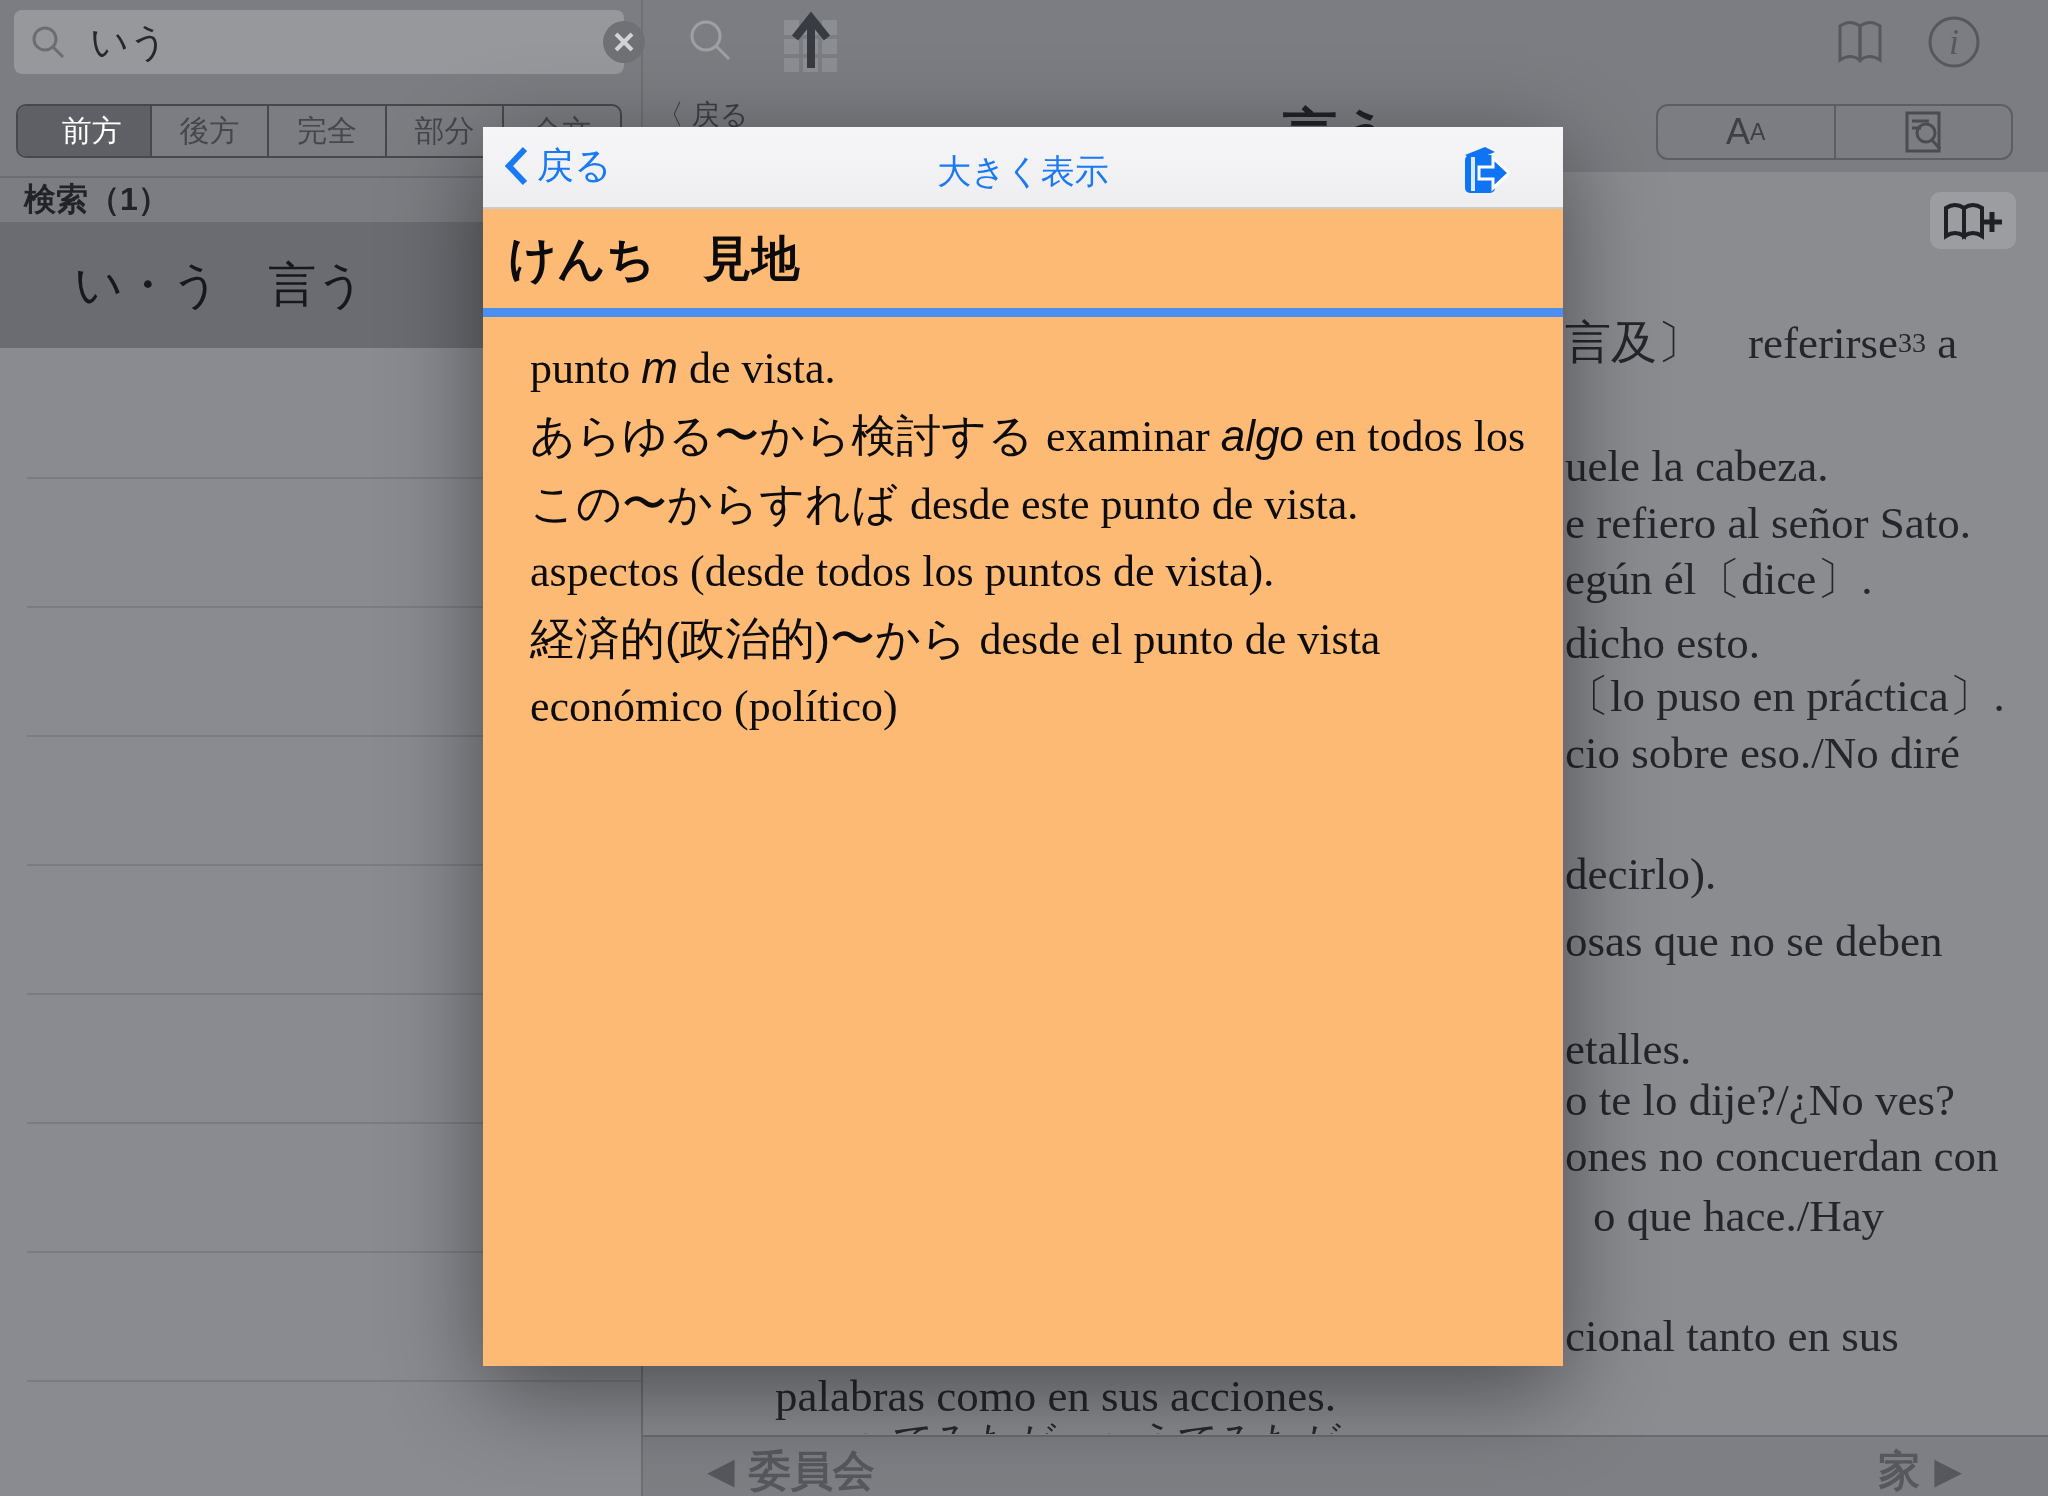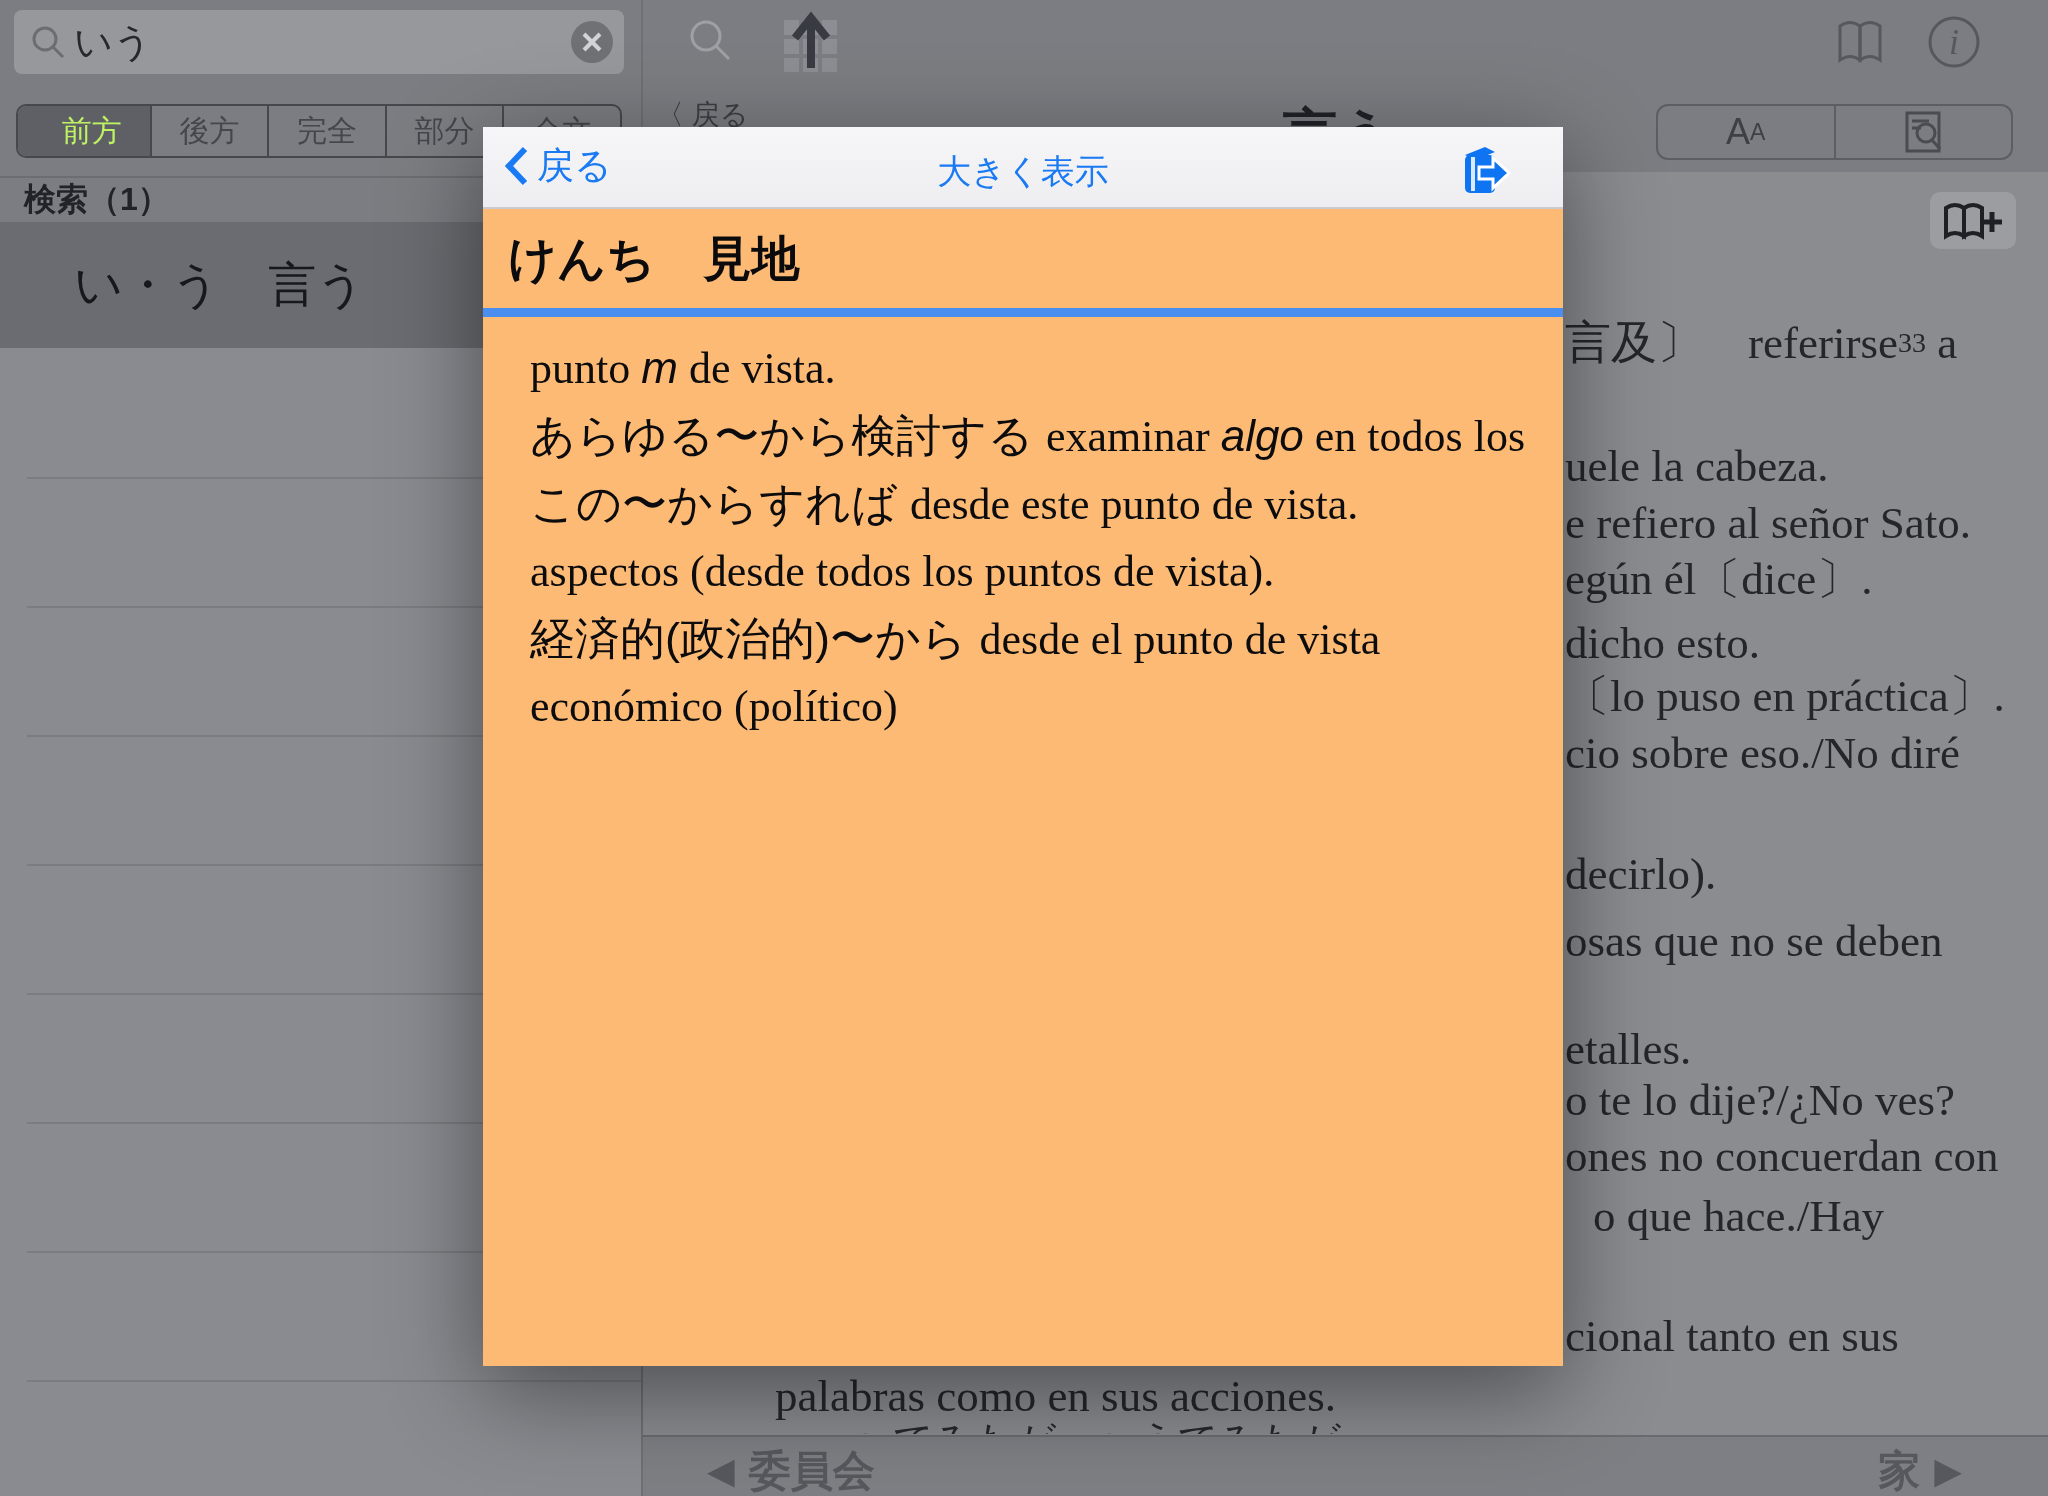--- a/index.html
+++ b/index.html
@@ -4,32 +4,32 @@
 <style>
   html,body{margin:0;padding:0;background:#55575c;}
   .screen{position:relative;width:2048px;height:1496px;overflow:hidden;
           font-family:"Liberation Sans","DejaVu Sans",sans-serif;background:#8a8c90;}
   
   .topstrip{position:absolute;left:0;top:0;right:0;height:172px;background:#7b7d82;}
   .sidebar{position:absolute;left:0;top:0;width:641px;height:1496px;background:#898b90;}
   .sidebar-top{position:absolute;left:0;top:0;width:641px;height:176px;background:#7b7d82;}
   .sidebar-border{position:absolute;left:641px;top:0;width:2px;height:1496px;background:#6e7074;}
   .searchfield{position:absolute;left:14px;top:10px;width:610px;height:64px;border-radius:8px;
-               background:#96989c;display:flex;align-items:center;}
+               background:#96989c;display:flex;align-items:center;gap:16px;}
   .searchfield input{flex:1;border:none;background:transparent;outline:none;font-size:38px;
                color:#26282c;font-family:inherit;padding:0 8px;}
   .sf-mag{margin-left:16px;flex:0 0 auto;}
   .sf-clear{flex:0 0 auto;margin-right:14px;width:42px;height:42px;border-radius:21px;background:#6f7175;
             display:flex;align-items:center;justify-content:center;}
   .tabs{position:absolute;left:16px;top:104px;width:606px;height:54px;display:flex;
         border:2px solid #46484c;border-radius:10px;overflow:hidden;box-sizing:border-box;}
   .tab{flex:1;display:flex;align-items:center;justify-content:center;font-size:30px;color:#45474c;
        border-right:2px solid #46484c;}
   .tab:last-child{border-right:none;}
-  .tab.sel{background:#5e6065;color:#bef264;padding-left:16px;}
+  .tab.sel{background:#5e6065;color:#ffffff;padding-left:16px;}
   .results-header{position:absolute;left:0;top:176px;width:641px;height:46px;background:#7b7d82;
         border-top:2px solid #6b6d72;display:flex;align-items:flex-start;}
   .results-header span{font-size:32px;font-weight:bold;color:#212329;margin-left:24px;}
   .result-row{position:absolute;left:0;top:222px;width:641px;height:126px;background:#6a6c71;
         display:flex;align-items:center;}
   .result-row .rtext{margin-left:74px;font-family:"Liberation Serif","DejaVu Serif",serif;
         font-size:48px;color:#16181c;}
   .rowsep{position:absolute;left:27px;width:614px;height:2px;background:#7a7c81;}
   
   .tb-icon{position:absolute;}

